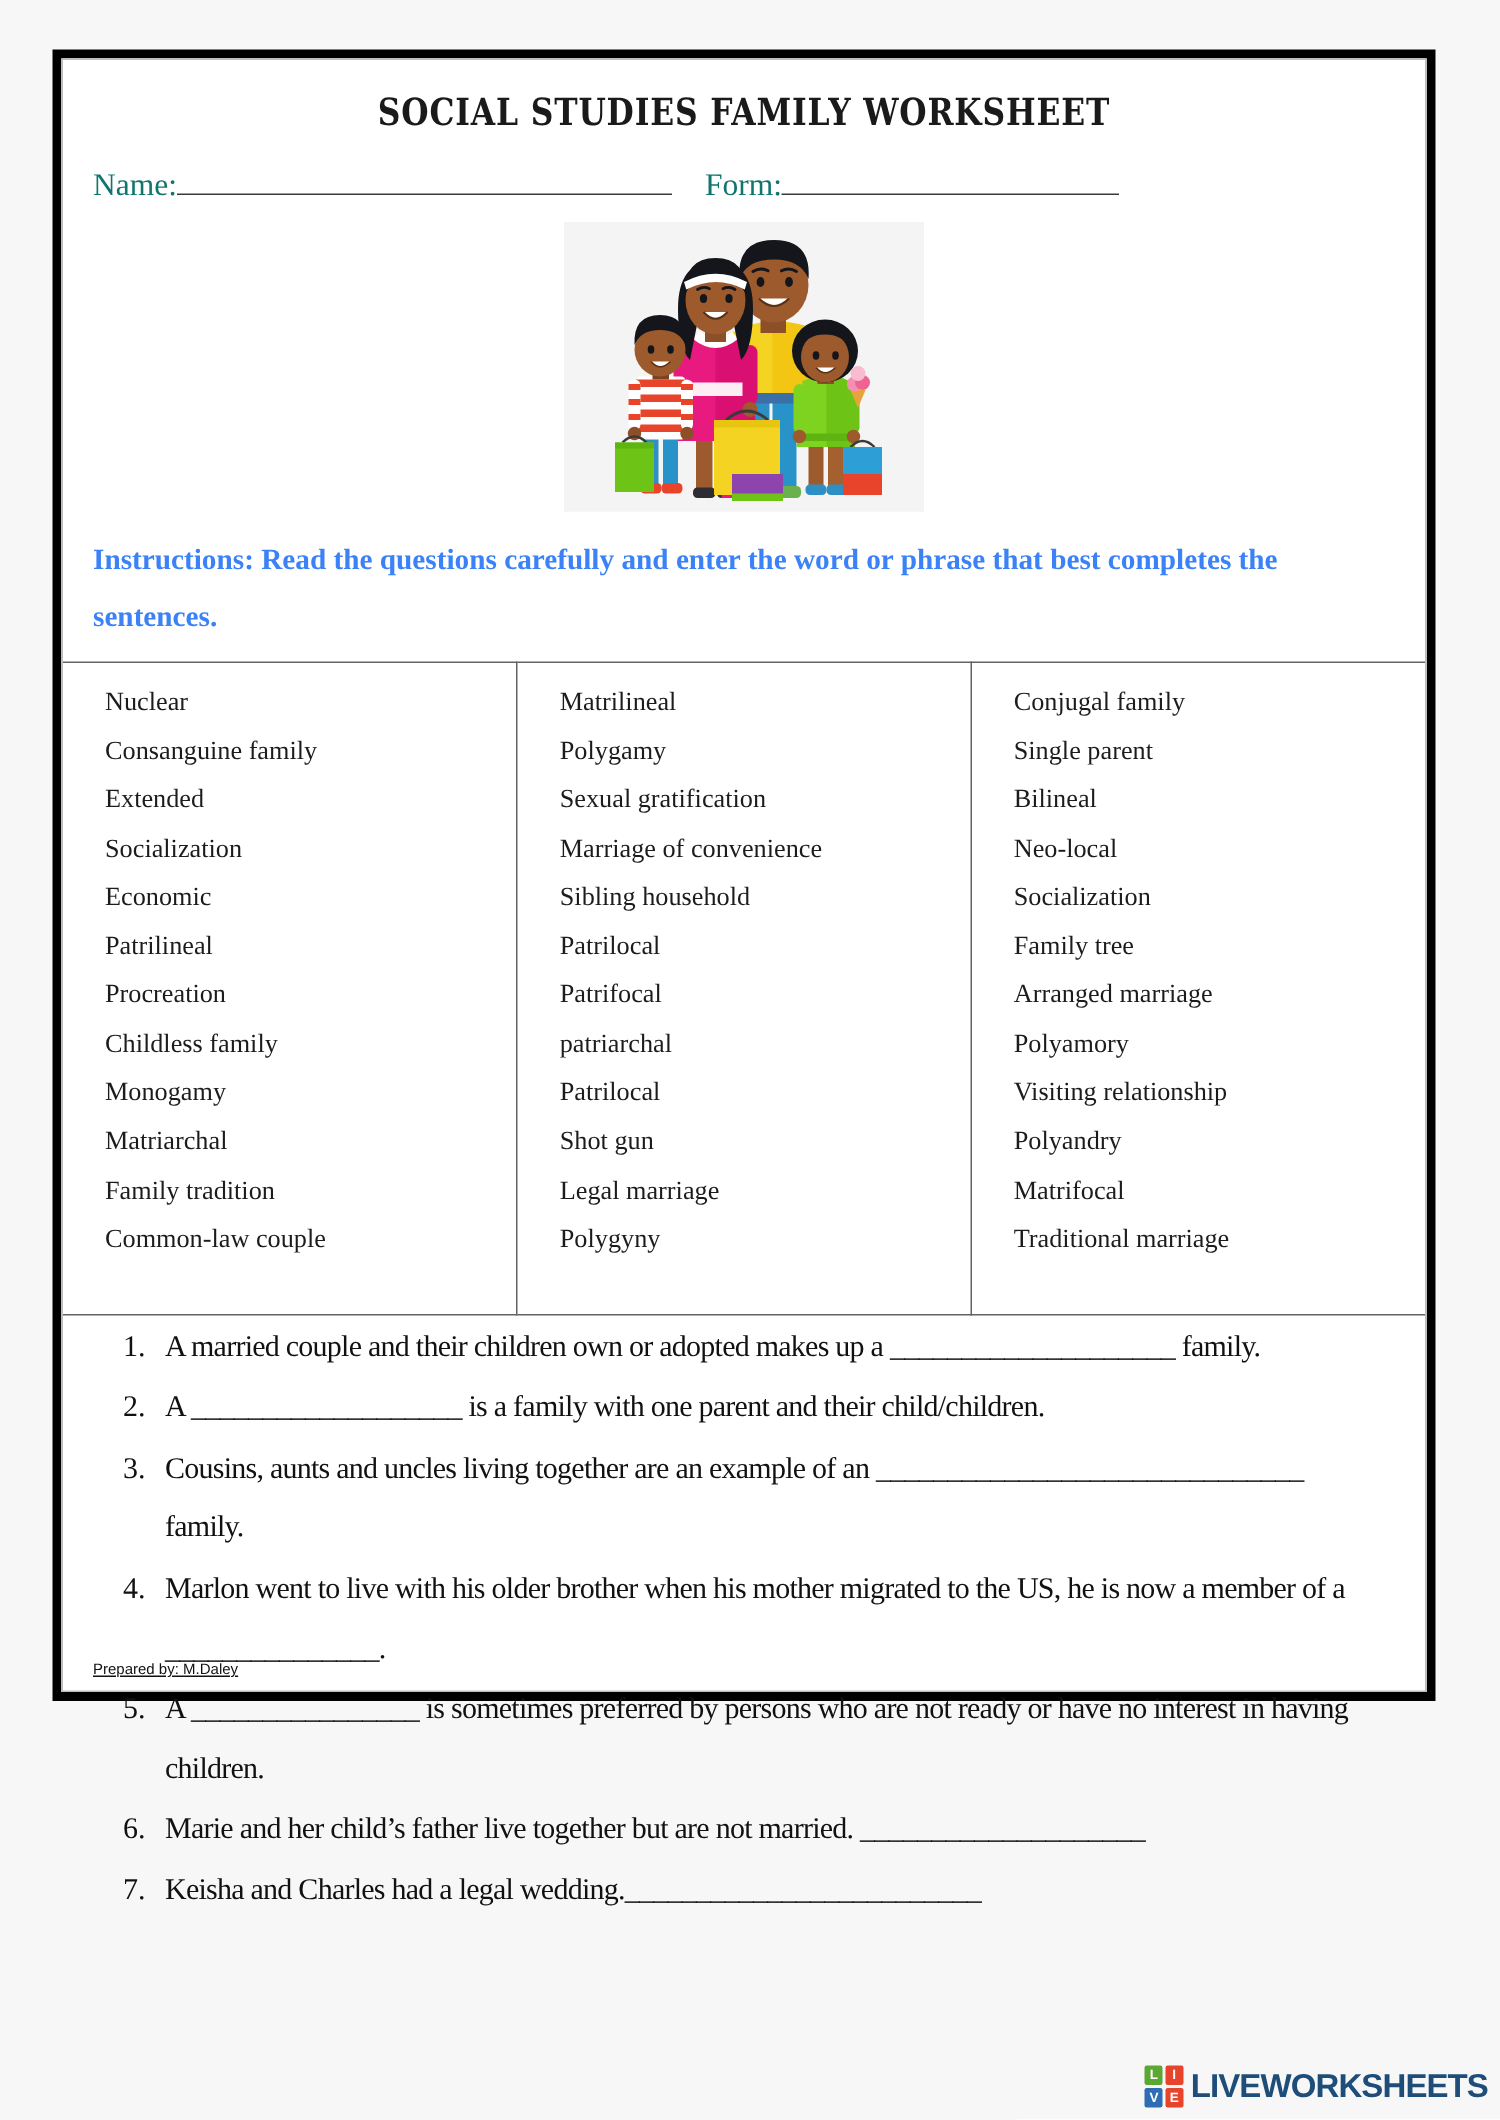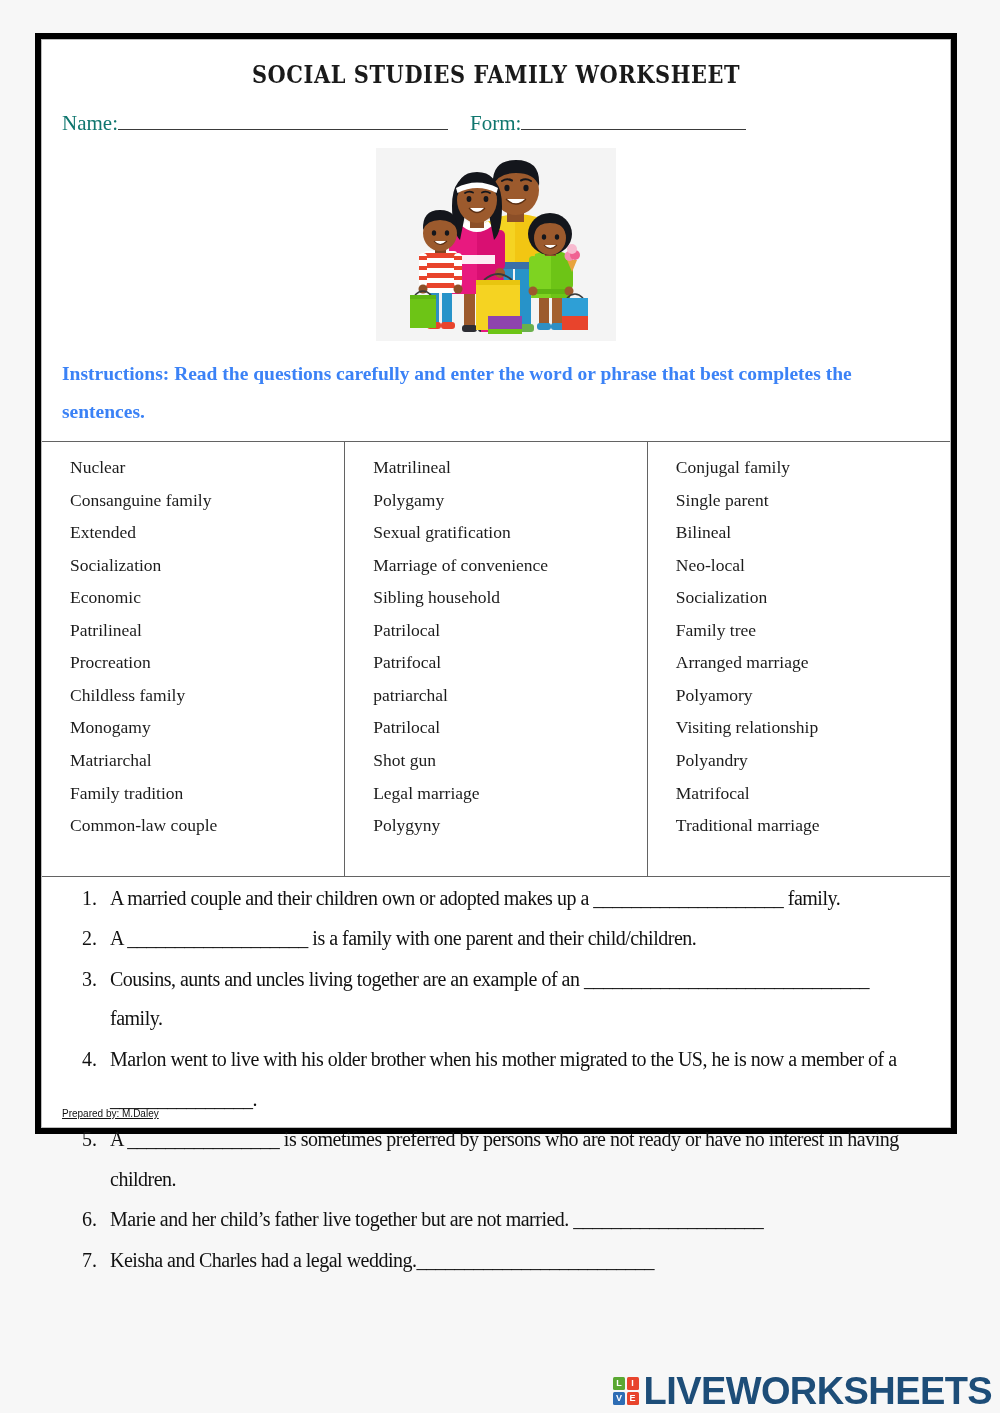--- a/index.html
+++ b/index.html
@@ -183,21 +183,21 @@
     justify-content: center;
     font-family: "Liberation Sans", "DejaVu Sans", sans-serif;
     font-size: 9px;
     font-weight: bold;
     color: #ffffff;
     border-radius: 1.5px;
     line-height: 1;
   }
   .logo-text {
     font-family: "Liberation Sans", "DejaVu Sans", sans-serif;
-    font-size: 38px;
+    font-size: 22px;
     font-weight: bold;
     letter-spacing: -0.6px;
     line-height: 1;
   }
 </style>
 </head>
 <body>
 
 <div class="page">
 

